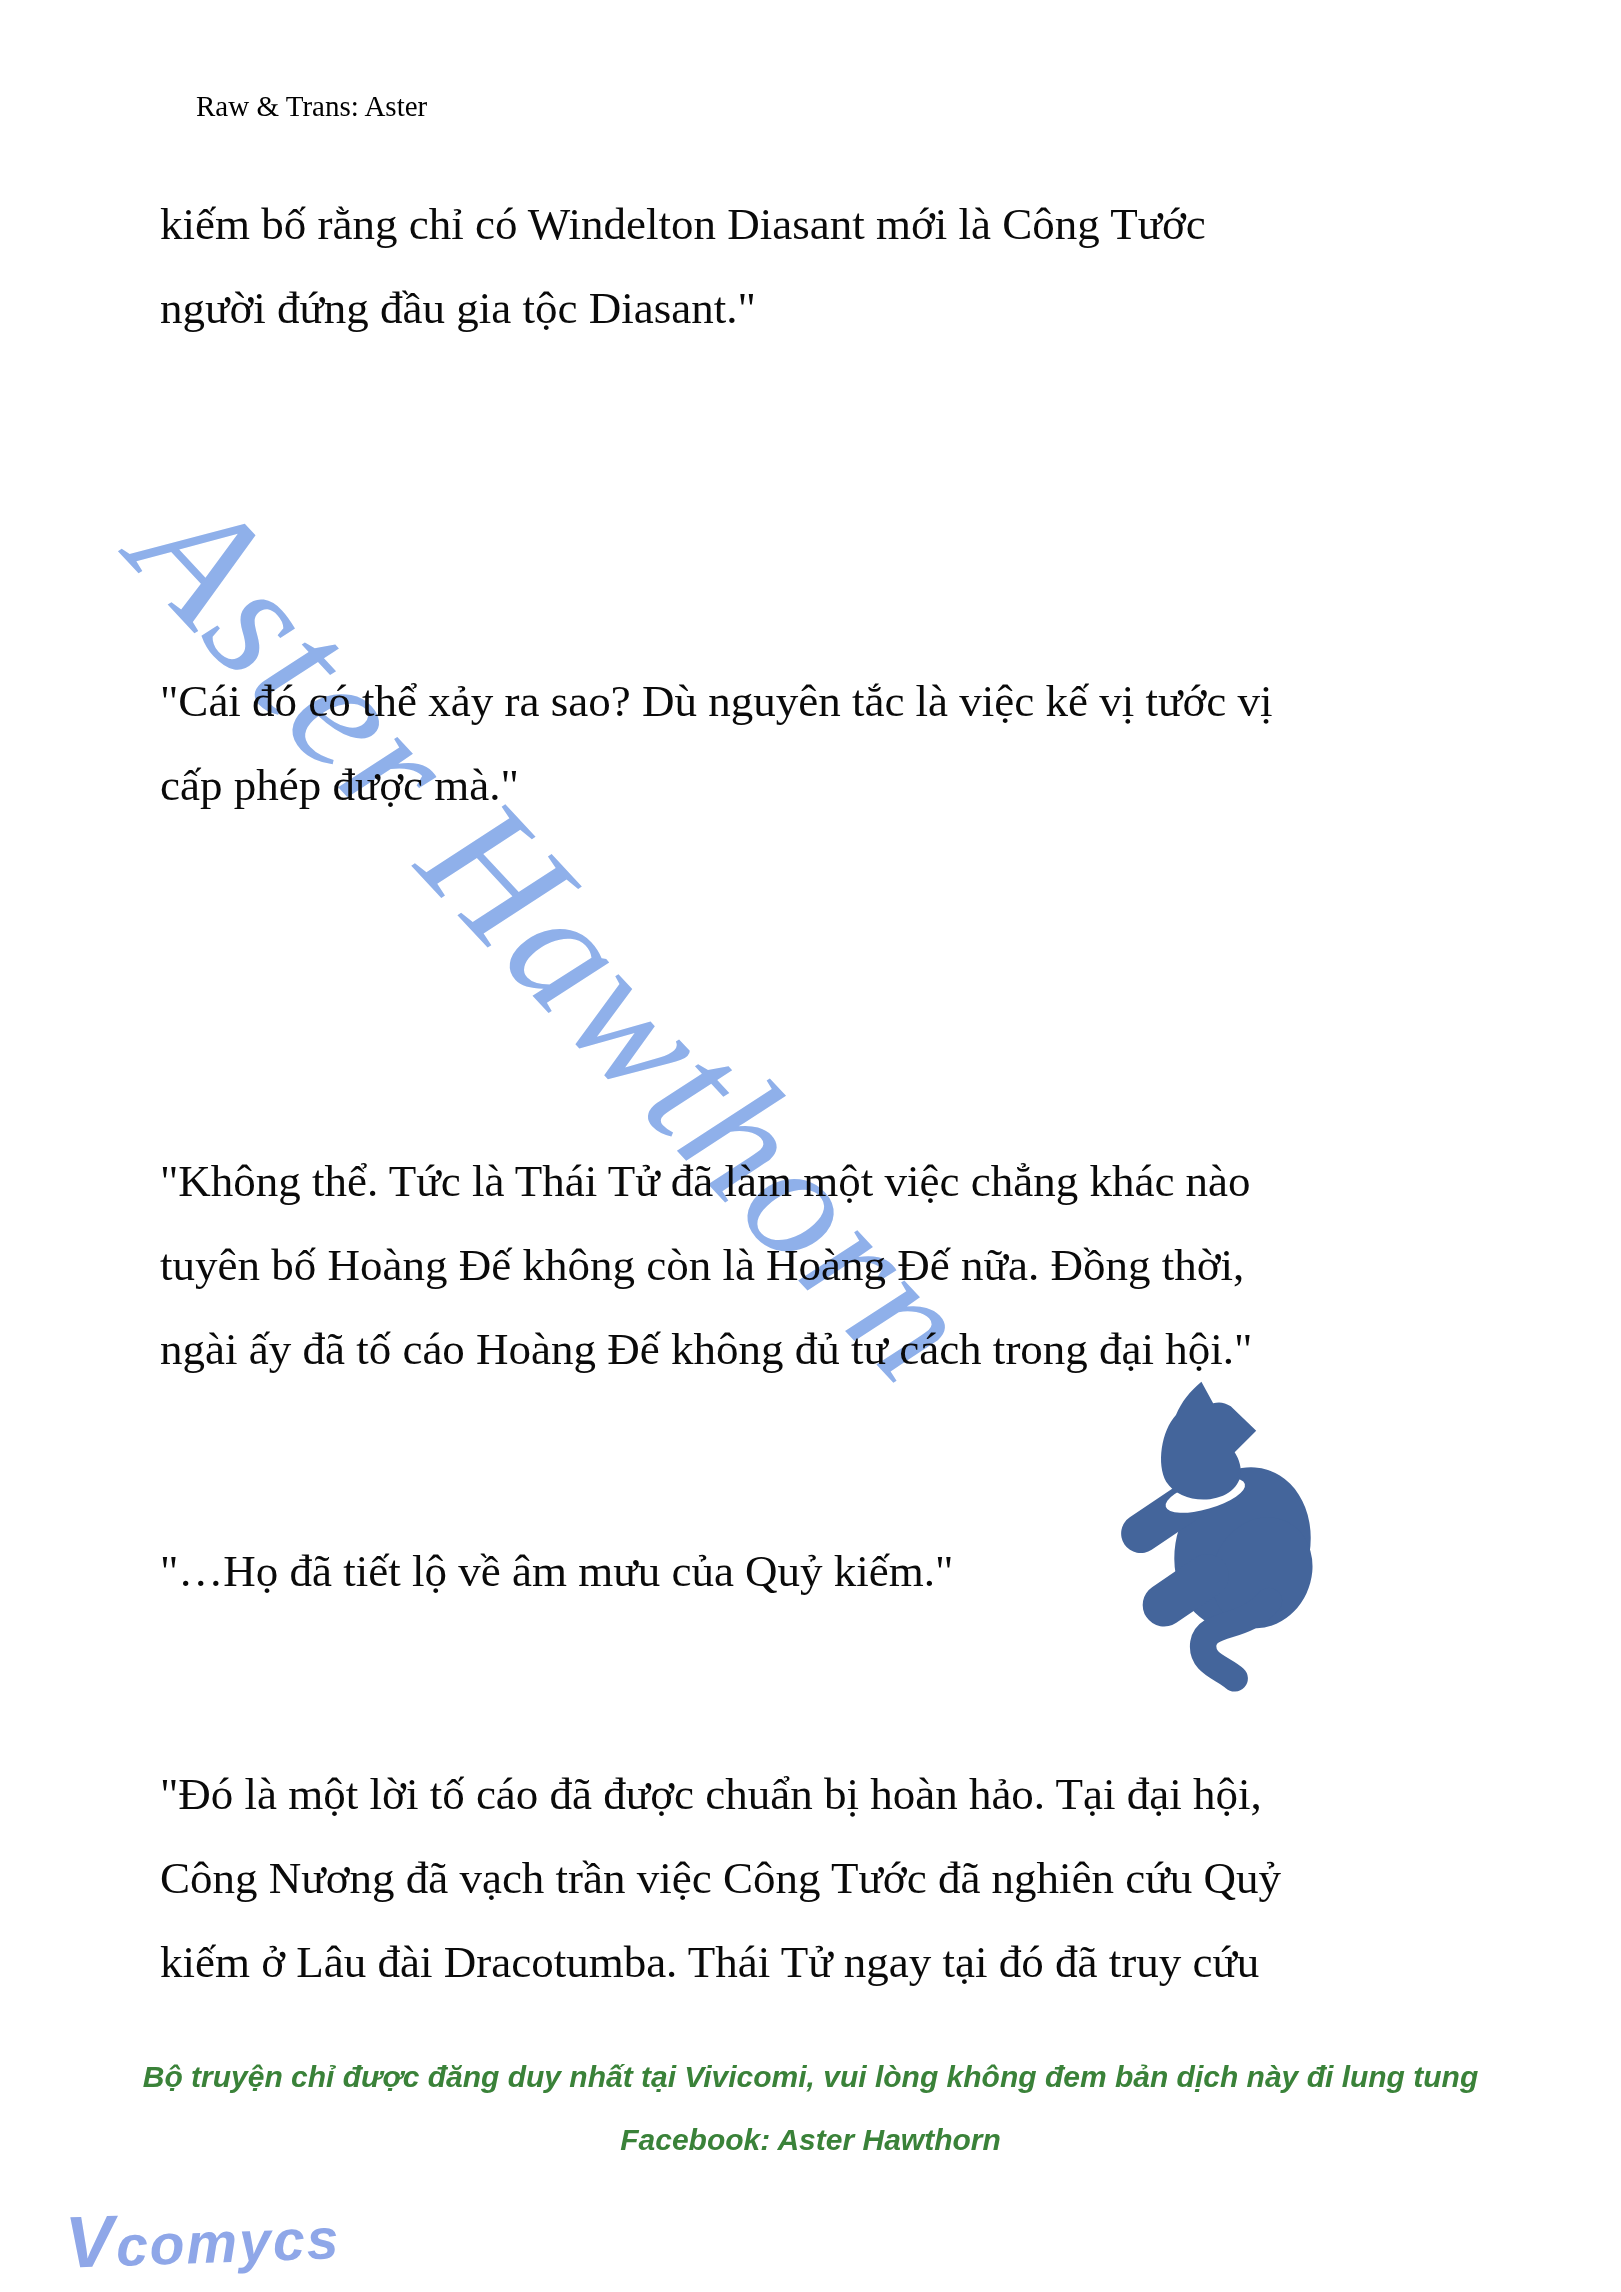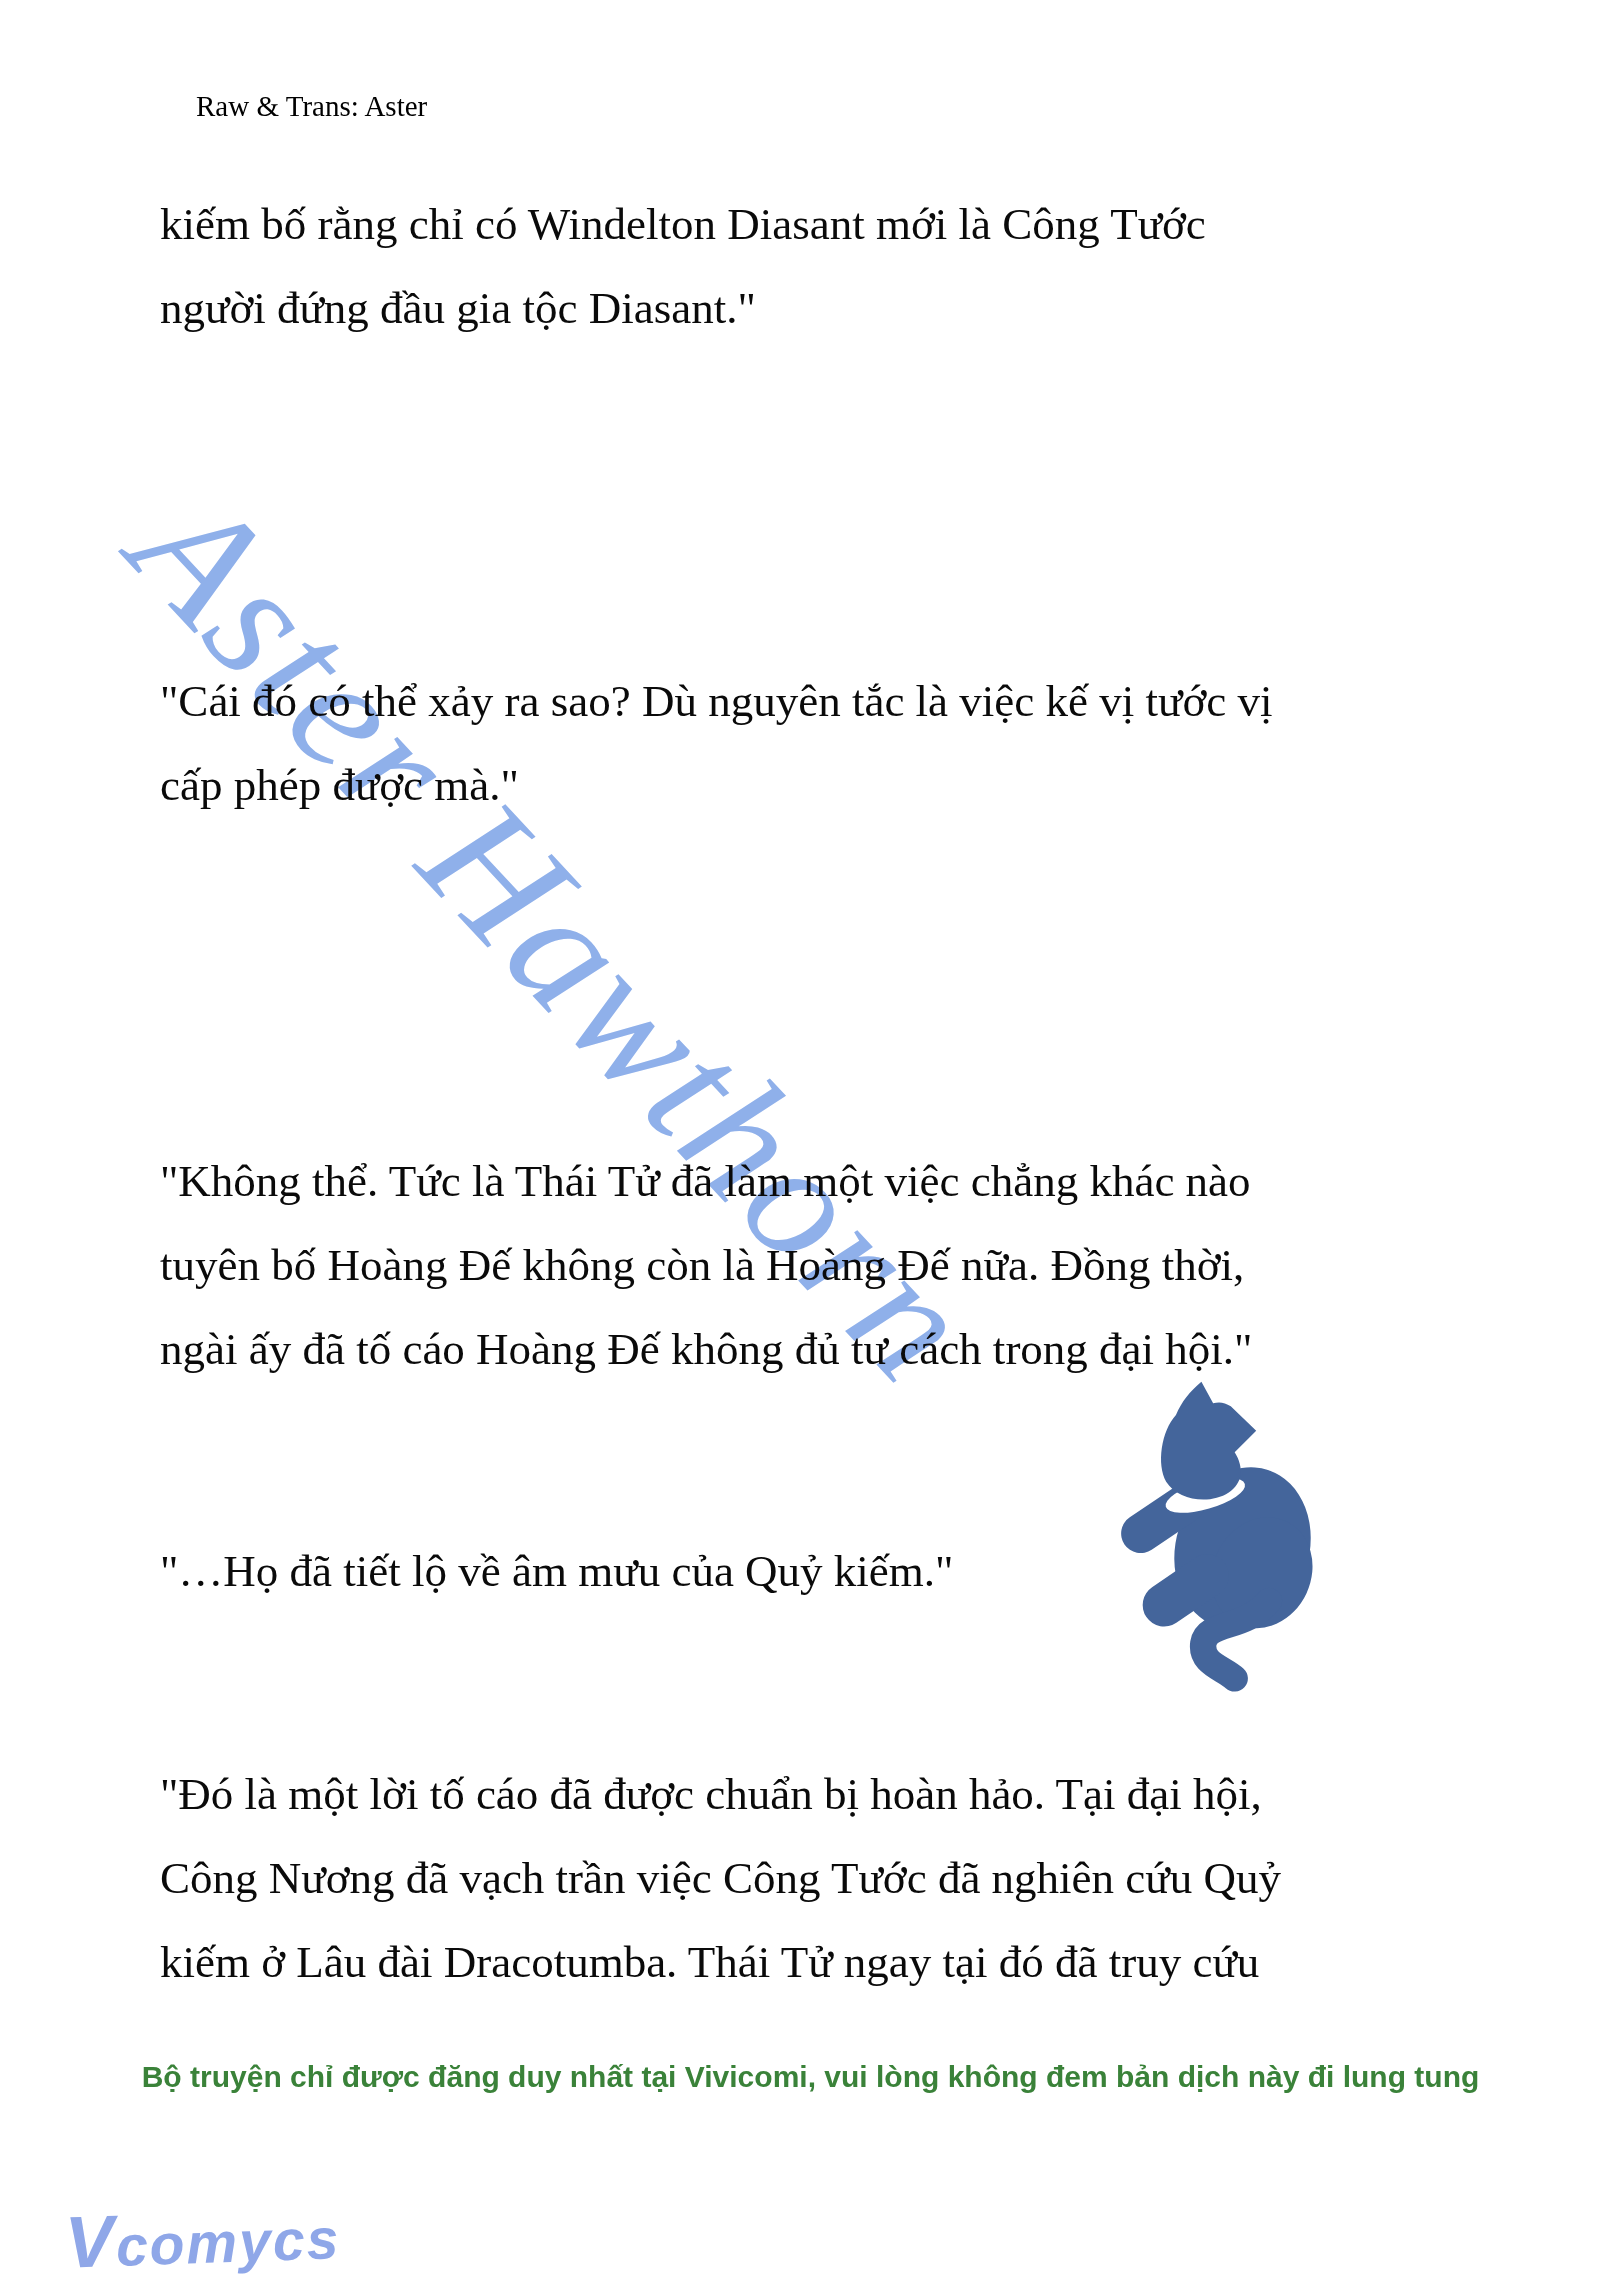--- a/index.html
+++ b/index.html
@@ -49,21 +49,21 @@
   .cat{
     position:absolute;left:1117px;top:1374px;
     width:206px;height:323px;
     z-index:2;
   }
 
   .footer{
     position:absolute;left:0;top:2045px;width:1621px;
     text-align:center;
     font-family:"Liberation Sans","DejaVu Sans",sans-serif;
-    font-weight:bold;
+    font-weight:bold;font-style:italic;
     font-size:30px;line-height:63px;
     color:#3a8239;
     z-index:3;
   }
 
   .logo{
     position:absolute;left:65px;top:2196px;
     font-family:"Liberation Sans","DejaVu Sans",sans-serif;
     font-weight:bold;font-style:italic;
     font-size:57px;letter-spacing:2px;
@@ -120,18 +120,19 @@
 
     <path d="M92,206 L48,236" stroke="#44659b" stroke-width="44" stroke-linecap="round" fill="none"></path>
 
     <ellipse cx="90" cy="124" rx="42" ry="14" fill="#ffffff" transform="rotate(-16 90 124)"></ellipse>
 
     <path d="M60,42 C66,28 74,18 86,8 L98,30 C104,28 110,29 116,33 L142,58 L120,80 C130,96 128,112 114,121 C94,134 62,129 50,110 C40,93 45,58 60,42 Z" fill="#44659b"></path>
   </svg>
 
   <div class="footer">
     <div class="fline">Bộ truyện chỉ được đăng duy nhất tại Vivicomi, vui lòng không đem bản dịch này đi lung tung</div>
+    <div class="fline">Facebook: Aster Hawthorn</div>
   </div>
 
   <div class="logo"><span class="cap">V</span><span>comycs</span></div>
 
 </div>
 
 
 </body></html>

